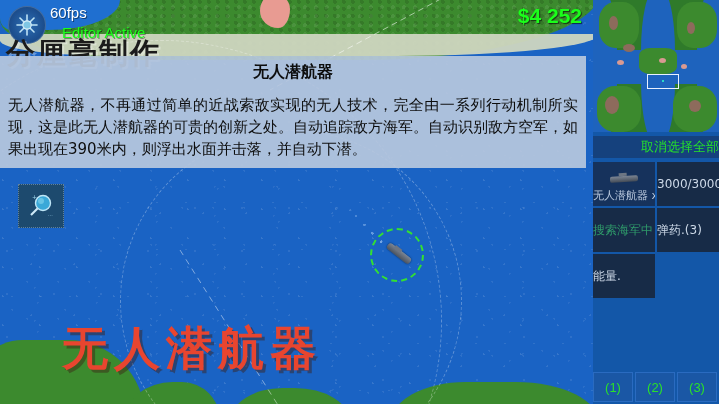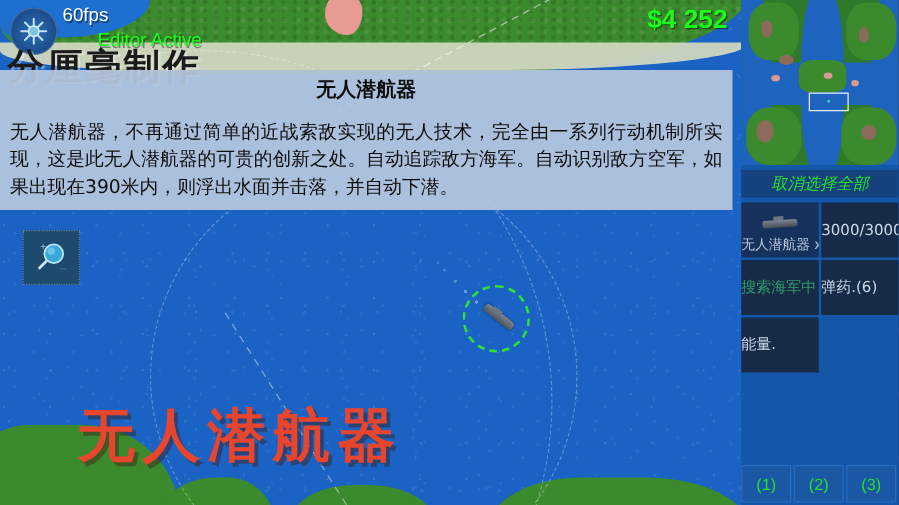--- a/index.html
+++ b/index.html
@@ -161,21 +161,21 @@
   #fps {
     position: absolute;
     left: 50px; top: 4px;
     color: #ffffff;
     font-size: 15px;
     font-family: "Liberation Sans", sans-serif;
     text-shadow: 1px 1px 0 rgba(0,0,0,.45);
   }
   #editor-active {
     position: absolute;
-    left: 78px; top: 24px;
+    left: 62px; top: 24px;
     color: #1aff1a;
     font-size: 15px;
     font-family: "Liberation Sans", sans-serif;
     text-shadow: 1px 1px 0 rgba(0,0,0,.4);
   }
   #money {
     position: absolute;
     right: 137px; top: 4px;
     color: #1aff1a;
     font-size: 21px;
@@ -286,23 +286,22 @@
   }
 
   #deselect-btn {
     position: absolute;
     left: 0; top: 136px;
     width: 126px; height: 22px;
     background: #15417d;
     color: #26e02a;
     font-size: 13px;
     font-family: "DejaVu Sans", sans-serif;
-    display: flex; align-items: center; justify-content: center;
+    display: flex; align-items: center; justify-content: flex-end;
     cursor: pointer;
-    font-style: italic;
   }
 
   .card-grid {
     position: absolute;
     left: 0; top: 162px;
     width: 126px;
   }
   .card-row { display: flex; gap: 2px; margin-bottom: 2px; }
   .card {
     width: 62px; height: 44px;
@@ -471,21 +470,21 @@
         </div>
         <div class="card dark">
           <div class="card-label mid">3000/3000</div>
         </div>
       </div>
       <div class="card-row">
         <div class="card dark">
           <div class="card-label green">搜索海军中</div>
         </div>
         <div class="card dark">
-          <div class="card-label mid">弹药.(6)</div>
+          <div class="card-label mid">弹药.(3)</div>
         </div>
       </div>
       <div class="card-row">
         <div class="card dark">
           <div class="card-label mid">能量.</div>
         </div>
         <div class="card blank"></div>
       </div>
     </div>
 

